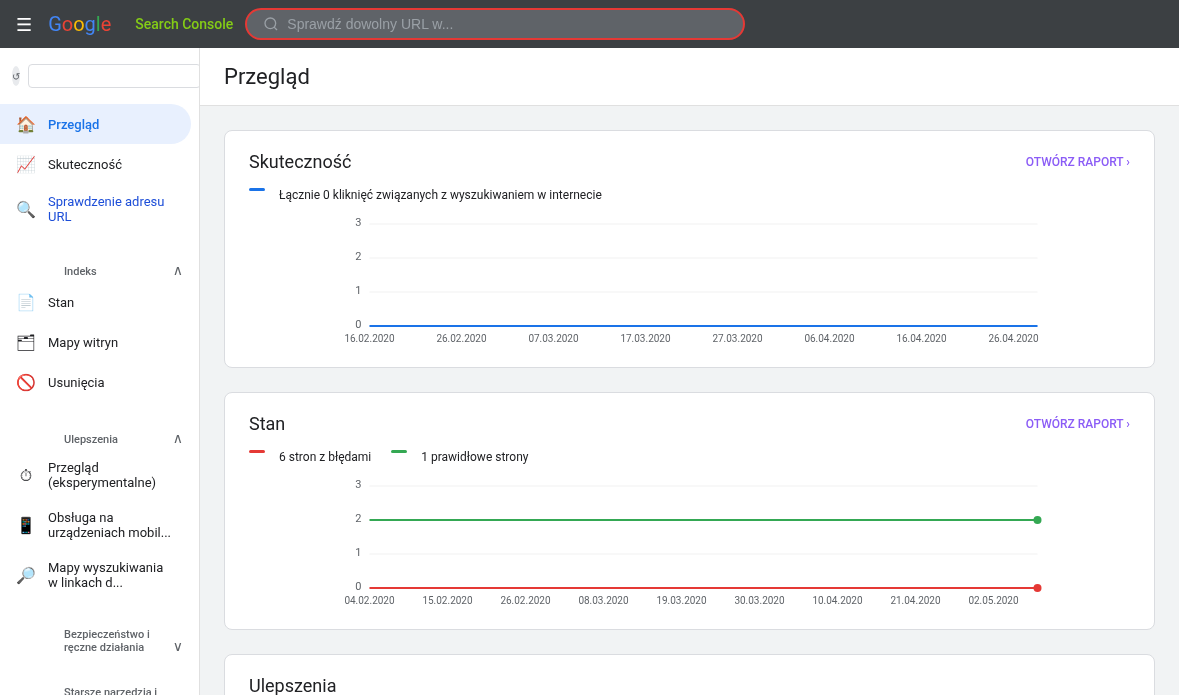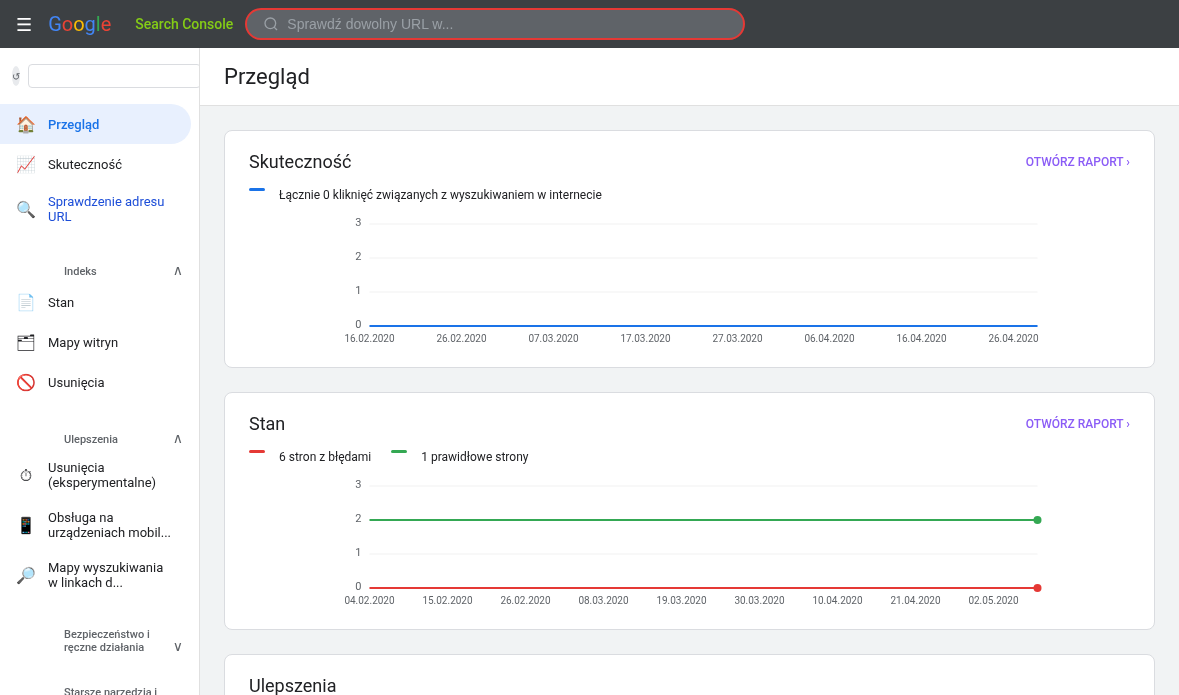--- a/index.html
+++ b/index.html
@@ -220,21 +220,21 @@
     </div>
 
     <div class="sidebar-divider"></div>
 
     <div class="sidebar-section">
       <span>Ulepszenia</span>
       <span class="expand-icon">∧</span>
     </div>
     <div class="sidebar-item">
       <span class="item-icon">⏱</span>
-      <span>Usunięcia (eksperymentalne)</span>
+      <span>Przegląd (eksperymentalne)</span>
     </div>
     <div class="sidebar-item">
       <span class="item-icon">📱</span>
       <span>Obsługa na urządzeniach mobil...</span>
     </div>
     <div class="sidebar-item">
       <span class="item-icon">🔎</span>
       <span>Mapy wyszukiwania w linkach d...</span>
     </div>
 

